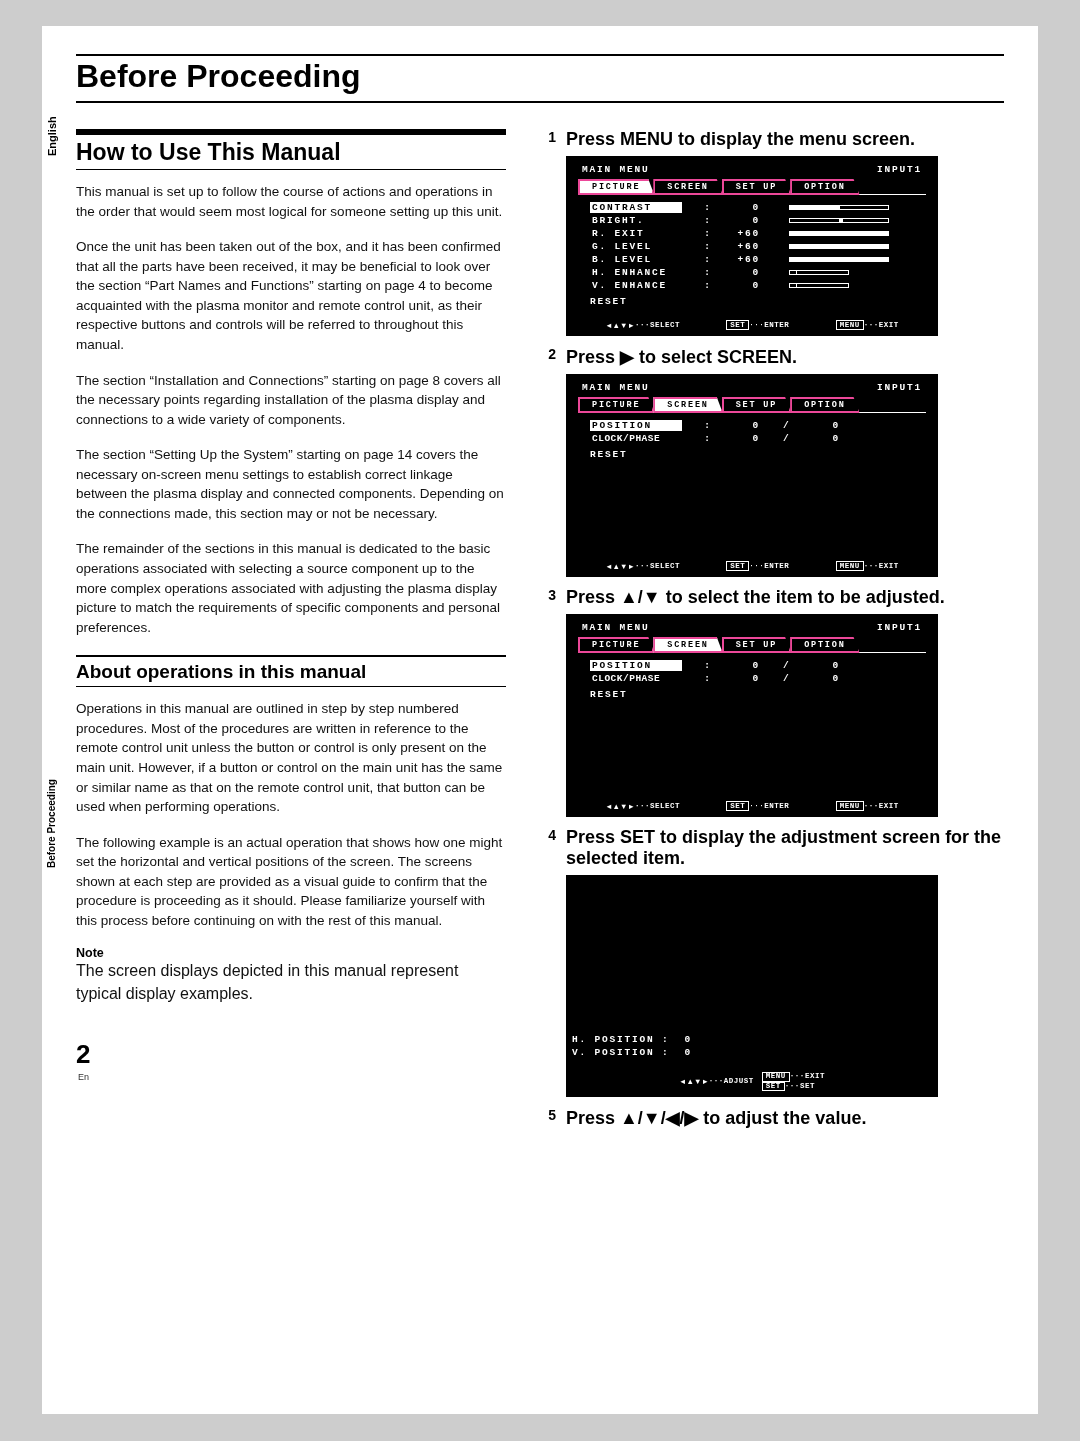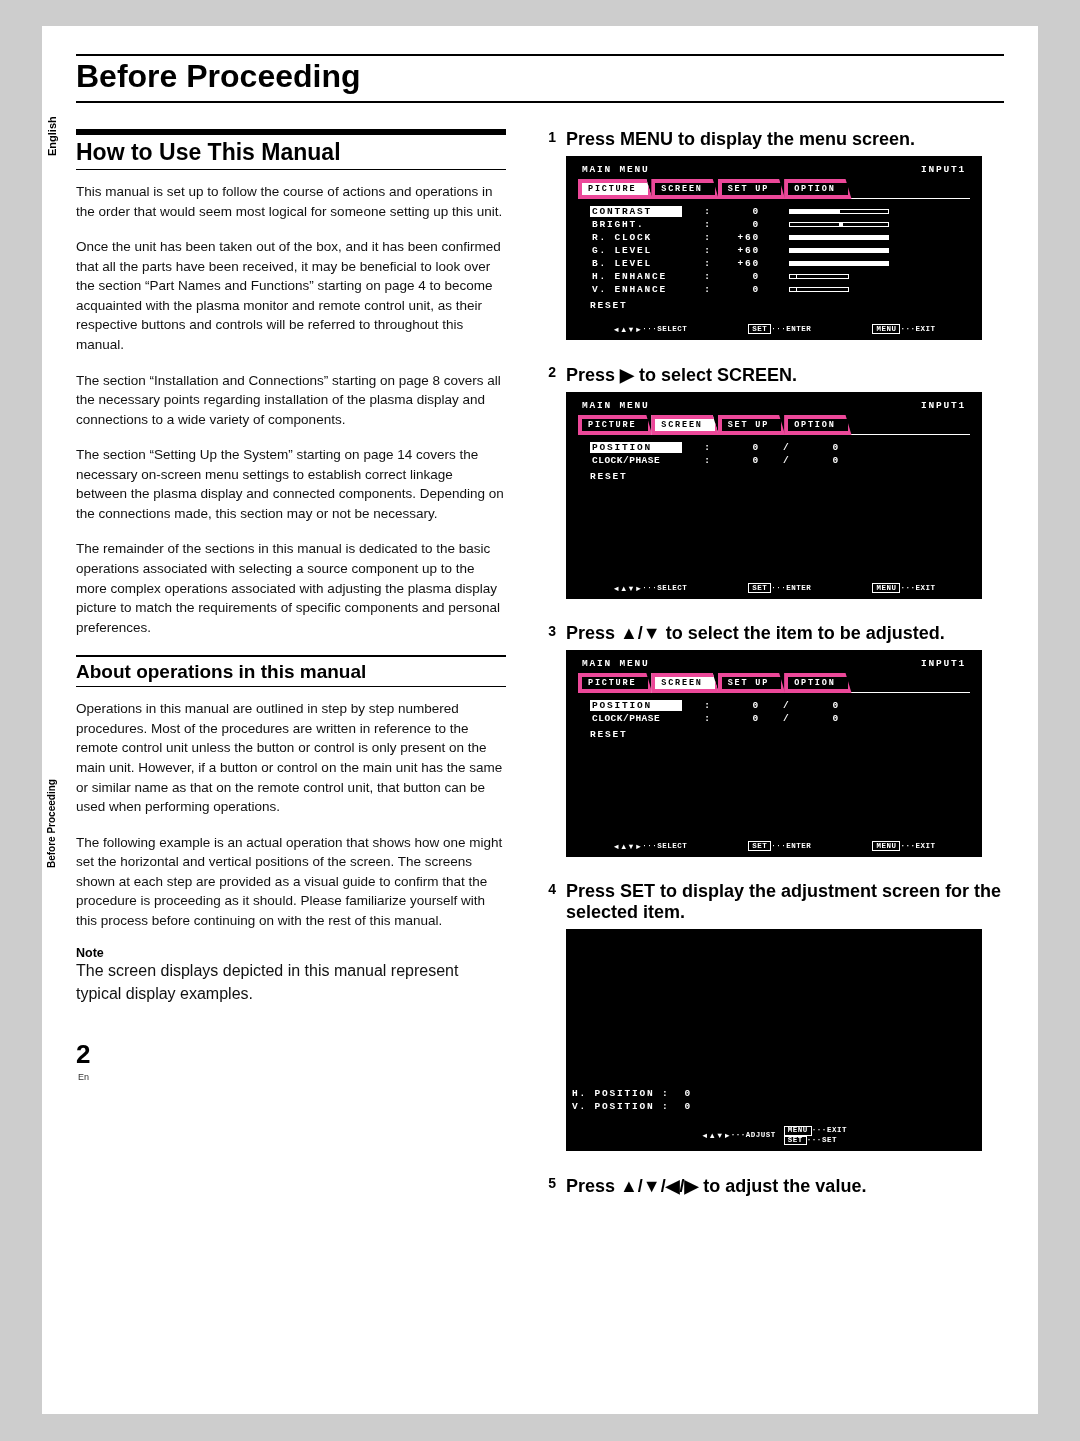--- a/index.html
+++ b/index.html
@@ -70,33 +70,33 @@
   
   .step { display: flex; gap: 10px; margin-bottom: 10px; }
   .step-num { font-weight: bold; font-size: 14px; min-width: 12px; text-align: right; }
   .step-body { flex: 1; }
   .step-text { font-weight: bold; font-size: 18px; margin-bottom: 6px; }
 
   
   .osd {
     background: #000;
     color: #fff;
-    width: 416px;
+    width: 372px;
     font-family: "Courier New", monospace;
     font-weight: bold;
     letter-spacing: 1.8px;
     font-size: 9.5px;
     padding: 6px 6px 2px 6px;
-    margin-bottom: 14px;
+    margin-bottom: 0;
   }
   .osd-header { display: flex; justify-content: space-between; padding: 2px 10px 4px 10px; }
   .osd-tabs { display: flex; gap: 0; margin: 0 6px 6px 6px; }
   .osd-tab {
-    border: 4px solid #ec4899;
-    padding: 1px 6px;
+    border: 2px solid #ec4899;
+    padding: 1px 12px;
     font-size: 8.5px;
     position: relative;
     margin-right: -1px;
     clip-path: polygon(0 0, calc(100% - 6px) 0, 100% 100%, 0 100%);
     padding-right: 12px;
   }
   .osd-tab.sel { background: #fff; color: #000; }
   .osd-tab-bar { border-bottom: 1px solid #fff; flex: 1; margin-left: -1px; }
 
   .osd-row { display: flex; align-items: center; padding: 0 18px; height: 13px; gap: 21px; }
@@ -198,21 +198,21 @@
             <div class="osd-row">
               <span class="label-box">BRIGHT.</span>
                 <span class="colon">:</span>
               <span class="val1">0</span>
               <span class="bar-track">
                   <span class="bar-fill marker"></span>
                   <span class="bar-tick"></span>
                 </span>
             </div>
             <div class="osd-row">
-              <span class="label-box">R. CLOCK</span>
+              <span class="label-box">R. EXIT</span>
                 <span class="colon">:</span>
               <span class="val1">+60</span>
               <span class="bar-track">
                   <span class="bar-fill full"></span>
                 </span>
             </div>
             <div class="osd-row">
               <span class="label-box">G. LEVEL</span>
                 <span class="colon">:</span>
               <span class="val1">+60</span>

